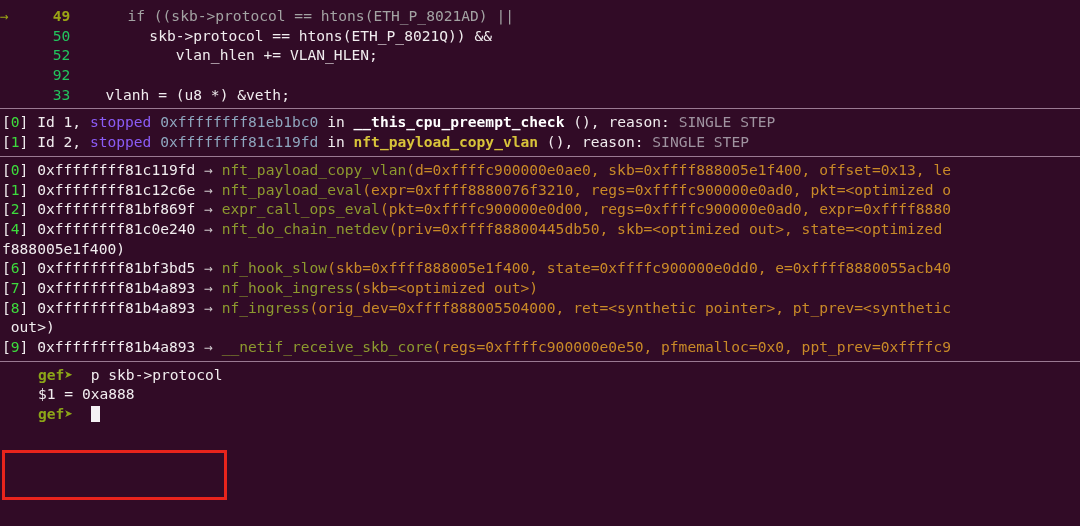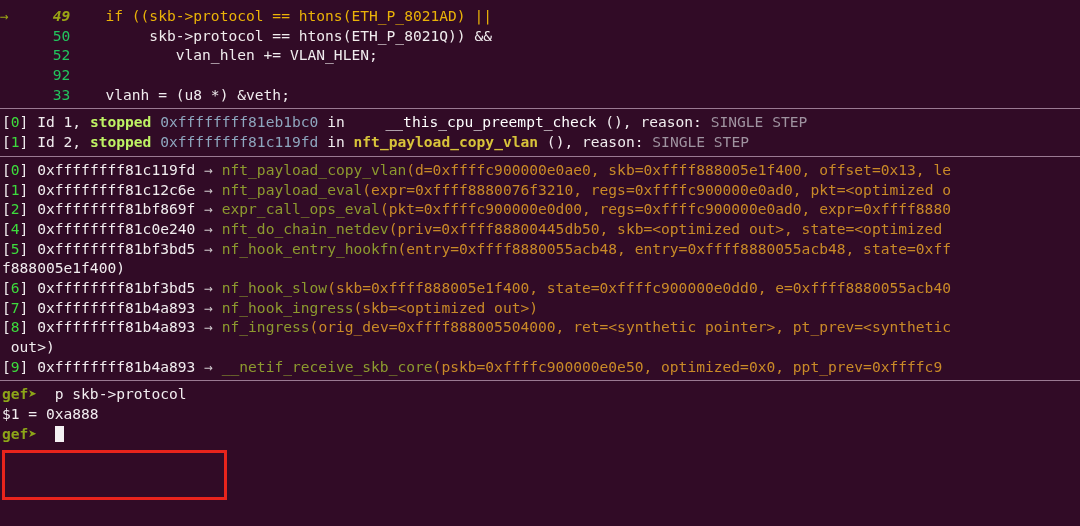--- a/index.html
+++ b/index.html
@@ -48,24 +48,24 @@
     width: 3ch;
     color: #9aa515;
     text-align: left;
   }
   .src-line .lno {
     display: inline-block;
     width: 5ch;
     text-align: right;
     color: #22c55e;
   }
-  .src-line.current .lno { color: #9aa515; font-weight: bold; font-style: italic; }
+  .src-line.current .lno { color: #9aa515; font-weight: bold; }
   .src-line.current .marker { color: #9aa515; }
   .src-line .code { color: #f0ecee; }
-  .src-line.current .code { color: #eab308; }
+  .src-line.current .code { color: #a3a3a3; padding-left: 22px; }
 
   
   .clipped-top {
     height: 6px;
     overflow: hidden;
     white-space: pre;
     position: relative;
   }
   .clipped-top span {
     position: relative;
@@ -78,32 +78,32 @@
     height: 1px;
     background: #9a7a92;
     width: 100%;
     margin: 0;
   }
   .sep-block { padding: 4px 0 3px 0; }
 
   
   .c-white   { color: #f1edef; }
   .c-green   { color: #3ddc3d; }
-  .c-red     { color: #bef264; font-weight: bold; }
+  .c-red     { color: #8b5cf6; font-weight: normal; }
   .c-addr    { color: #8ea6be; }
-  .c-bold-w  { color: #ffffff; font-weight: normal; margin-left: 32px; }
+  .c-bold-w  { color: #ffffff; font-weight: bold; }
   .c-yellow  { color: #d8c43a; font-weight: bold; }
   .c-gray    { color: #9f93a0; }
   .c-olive   { color: #8d9a2f; }
   .c-orange  { color: #c98a28; }
   .c-arrow   { color: #cfc8cc; }
   .c-prompt  { color: #8ca518; font-weight: bold; }
 
   
-  .prompt-area { position: relative; }
+  .prompt-area { position: relative; margin-left: 36px; }
   .redbox {
     position: absolute;
     left: 2px;
     top: 450px;
     width: 225px;
     height: 50px;
     border: 3px solid #e8241c;
     box-sizing: border-box;
     pointer-events: none;
   }
@@ -154,33 +154,32 @@
 
     <div class="line"><span class="c-white">[</span><span class="c-green">0</span><span class="c-white">] </span><span class="c-white">0xffffffff81c119fd</span><span class="c-white"> </span><span class="c-arrow">→</span><span class="c-white"> </span><span class="c-olive">nft_payload_copy_vlan</span><span class="c-orange">(d=0xffffc900000e0ae0, skb=0xffff888005e1f400, offset=0x13, le</span></div>
 
     <div class="line"><span class="c-white">[</span><span class="c-green">1</span><span class="c-white">] </span><span class="c-white">0xffffffff81c12c6e</span><span class="c-white"> </span><span class="c-arrow">→</span><span class="c-white"> </span><span class="c-olive">nft_payload_eval</span><span class="c-orange">(expr=0xffff8880076f3210, regs=0xffffc900000e0ad0, pkt=&lt;optimized o</span></div>
 
     <div class="line"><span class="c-white">[</span><span class="c-green">2</span><span class="c-white">] </span><span class="c-white">0xffffffff81bf869f</span><span class="c-white"> </span><span class="c-arrow">→</span><span class="c-white"> </span><span class="c-olive">expr_call_ops_eval</span><span class="c-orange">(pkt=0xffffc900000e0d00, regs=0xffffc900000e0ad0, expr=0xffff8880</span></div>
 
 
     <div class="line"><span class="c-white">[</span><span class="c-green">4</span><span class="c-white">] </span><span class="c-white">0xffffffff81c0e240</span><span class="c-white"> </span><span class="c-arrow">→</span><span class="c-white"> </span><span class="c-olive">nft_do_chain_netdev</span><span class="c-orange">(priv=0xffff88800445db50, skb=&lt;optimized out&gt;, state=&lt;optimized</span></div>
 
-    <div class="line"><span class="c-white">[</span><span class="c-green">5</span><span class="c-white">] </span><span class="c-white">0xffffffff81bf3bd5</span><span class="c-white"> </span><span class="c-arrow">→</span><span class="c-white"> </span><span class="c-olive">nf_hook_entry_hookfn</span><span class="c-orange">(entry=0xffff8880055acb48, entry=0xffff8880055acb48, state=0xff</span></div>
 
     <div class="line"><span class="c-white">f888005e1f400)</span></div>
 
     <div class="line"><span class="c-white">[</span><span class="c-green">6</span><span class="c-white">] </span><span class="c-white">0xffffffff81bf3bd5</span><span class="c-white"> </span><span class="c-arrow">→</span><span class="c-white"> </span><span class="c-olive">nf_hook_slow</span><span class="c-orange">(skb=0xffff888005e1f400, state=0xffffc900000e0dd0, e=0xffff8880055acb40</span></div>
 
     <div class="line"><span class="c-white">[</span><span class="c-green">7</span><span class="c-white">] </span><span class="c-white">0xffffffff81b4a893</span><span class="c-white"> </span><span class="c-arrow">→</span><span class="c-white"> </span><span class="c-olive">nf_hook_ingress</span><span class="c-orange">(skb=&lt;optimized out&gt;)</span></div>
 
     <div class="line"><span class="c-white">[</span><span class="c-green">8</span><span class="c-white">] </span><span class="c-white">0xffffffff81b4a893</span><span class="c-white"> </span><span class="c-arrow">→</span><span class="c-white"> </span><span class="c-olive">nf_ingress</span><span class="c-orange">(orig_dev=0xffff888005504000, ret=&lt;synthetic pointer&gt;, pt_prev=&lt;synthetic</span></div>
 
     <div class="line"><span class="c-white"> out&gt;)</span></div>
 
-    <div class="line"><span class="c-white">[</span><span class="c-green">9</span><span class="c-white">] </span><span class="c-white">0xffffffff81b4a893</span><span class="c-white"> </span><span class="c-arrow">→</span><span class="c-white"> </span><span class="c-olive">__netif_receive_skb_core</span><span class="c-orange">(pskb=0xffffc900000e0e50, optimized=0x0, ppt_prev=0xffffc9</span></div>
+    <div class="line"><span class="c-white">[</span><span class="c-green">9</span><span class="c-white">] </span><span class="c-white">0xffffffff81b4a893</span><span class="c-white"> </span><span class="c-arrow">→</span><span class="c-white"> </span><span class="c-olive">__netif_receive_skb_core</span><span class="c-orange">(regs=0xffffc900000e0e50, pfmemalloc=0x0, ppt_prev=0xffffc9</span></div>
   </div>
 
   <div class="sep-block">
       <div class="hr"></div>
     </div>
 
   <div class="prompt-area">
     <div class="line"><span class="c-prompt">gef➤</span><span class="c-white">  p skb-&gt;protocol</span></div>
 
     <div class="line"><span class="c-white">$1 = 0xa888</span></div>

